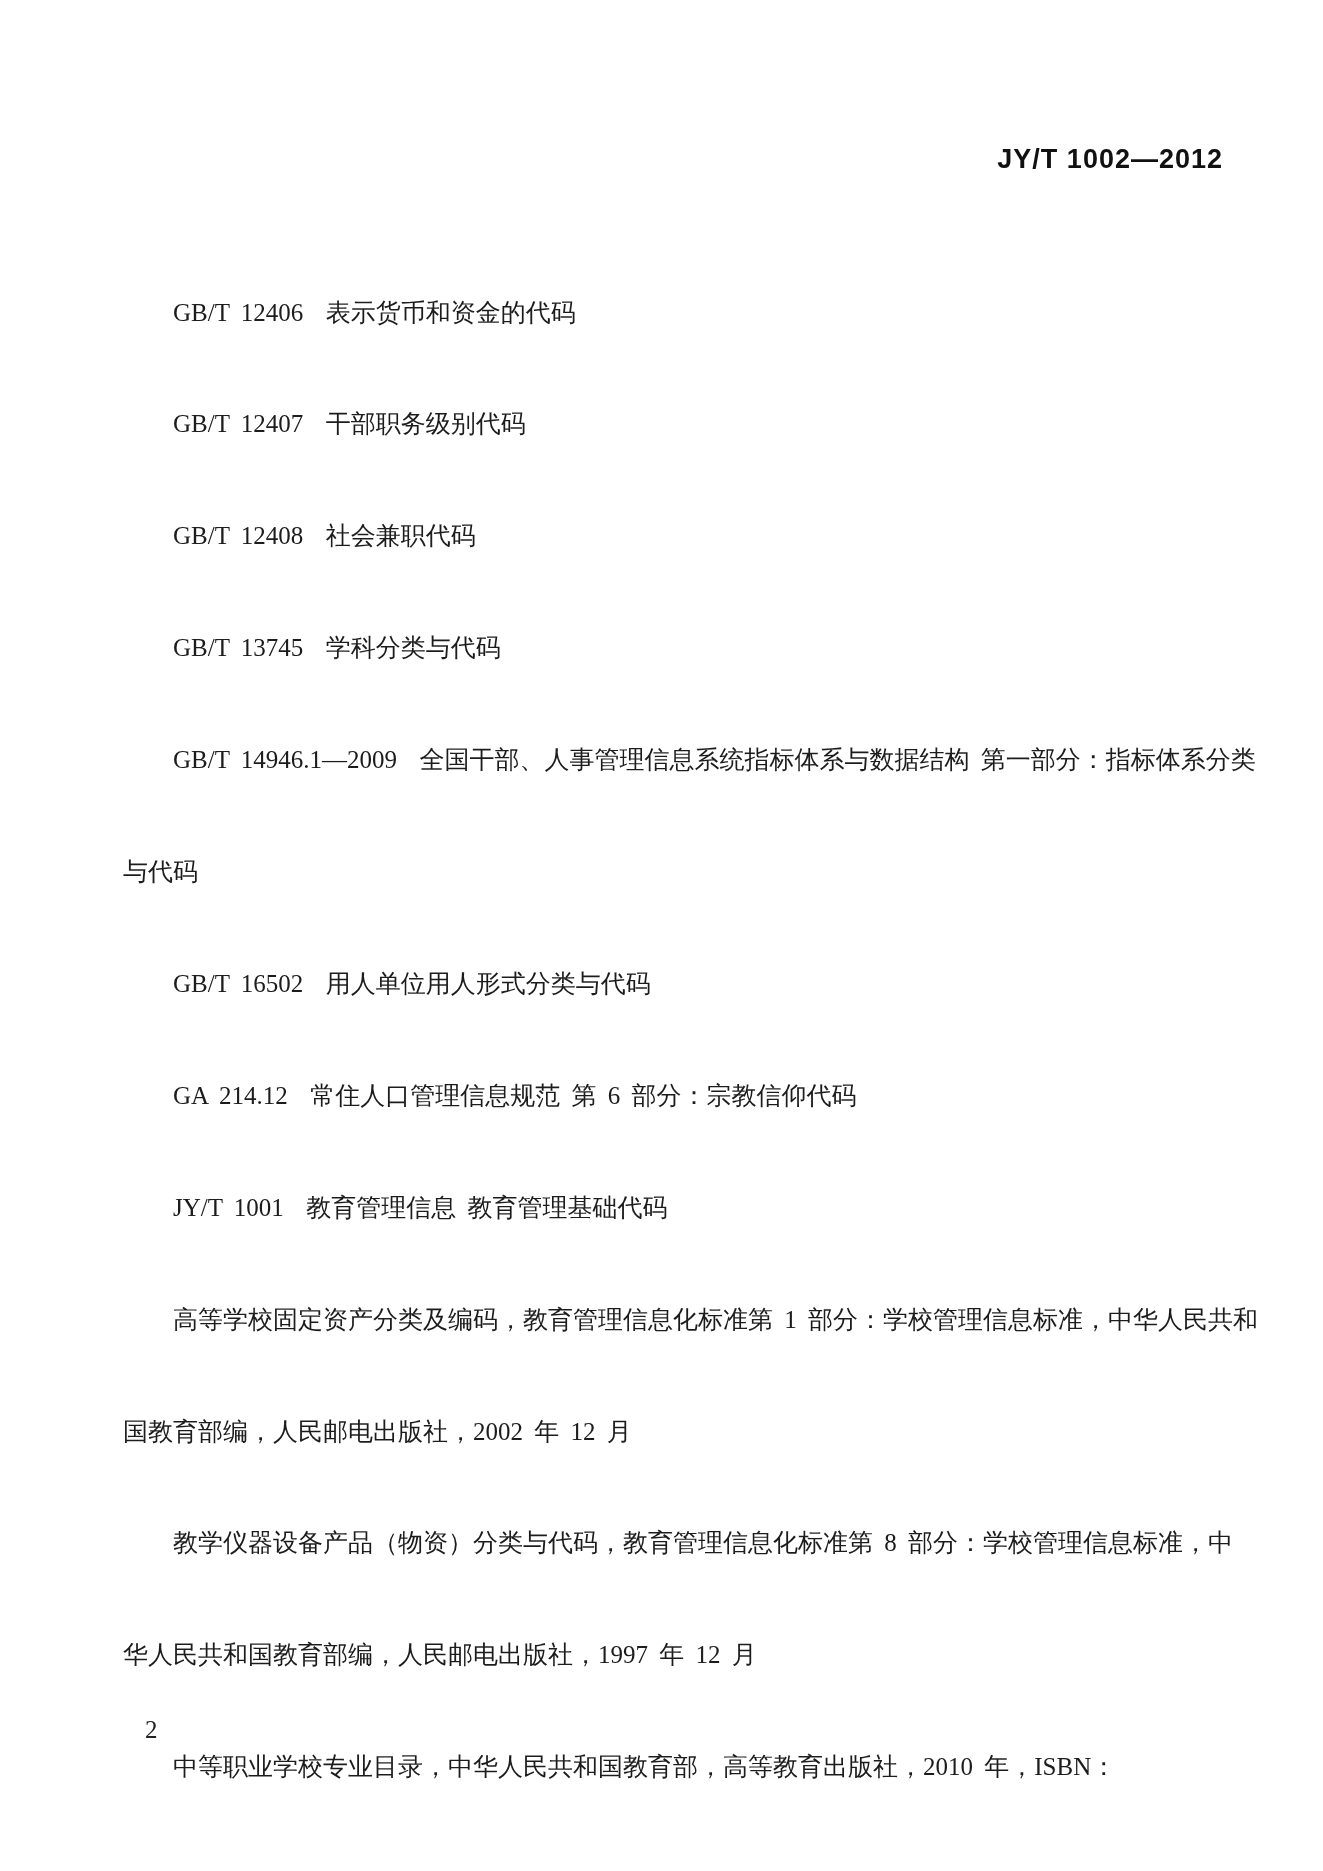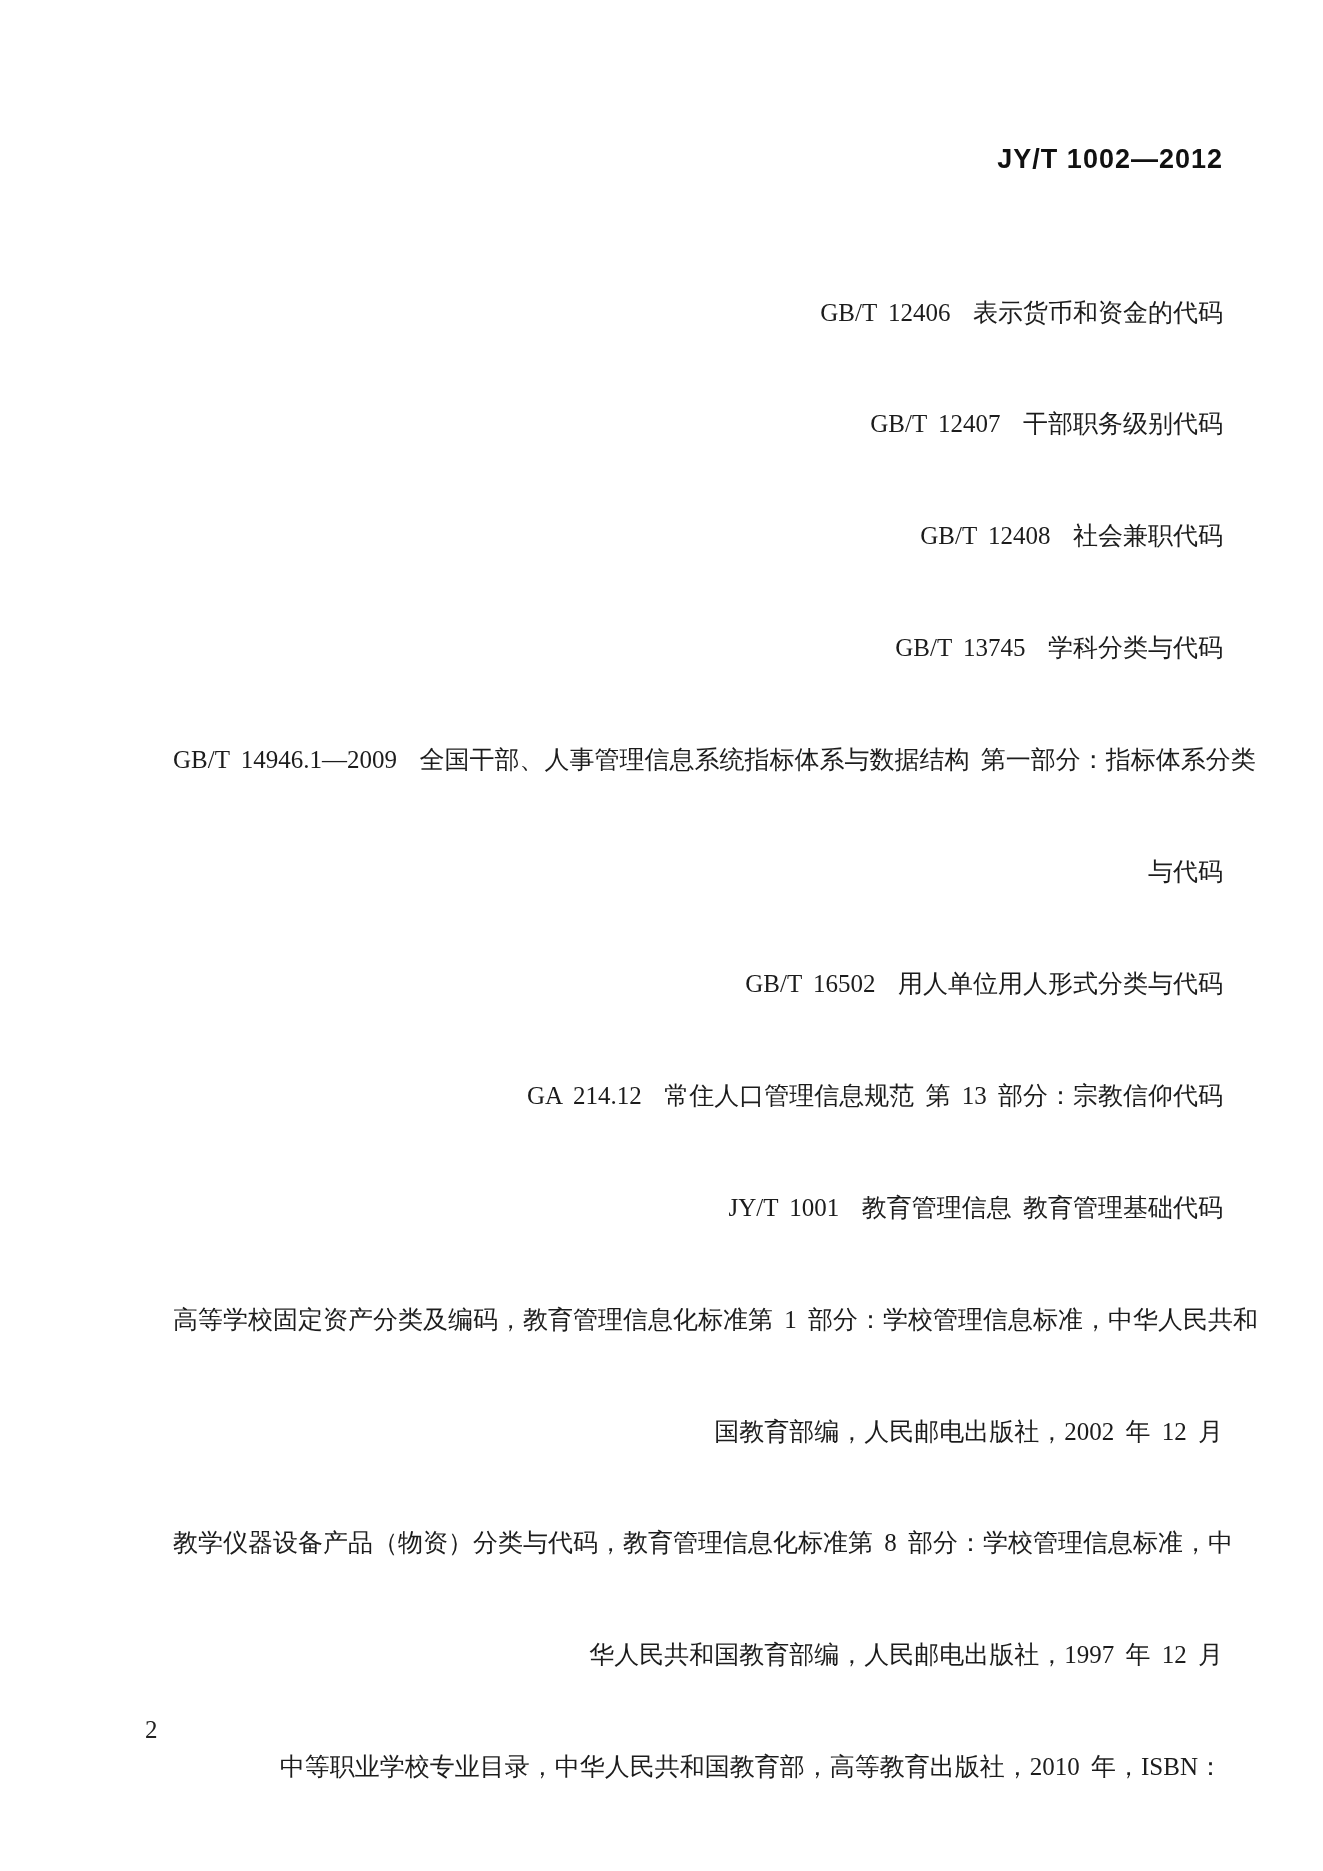--- a/index.html
+++ b/index.html
@@ -27,21 +27,21 @@
     letter-spacing: 1px;
     color: #111111;
     white-space: pre;
     text-align: right;
   }
   .refs {
     margin-top: 46px;
     white-space: pre;
     word-spacing: 5px;
   }
-  .refs .ln { height: 37.3px; text-align: right; }
+  .refs .ln { height: 37.3px; }
   .refs .ind { padding-left: 50px; }
   .page-num {
     position: absolute;
     left: 145px;
     top: 1712px;
     font-size: 25px;
     line-height: 36px;
     color: #222222;
   }
 </style>
@@ -54,21 +54,21 @@
     <div class="doc-header">JY/T 1002—2012</div>
 
     <div class="refs">
       <div class="ln ind">GB/T 12406  表示货币和资金的代码</div>
       <div class="ln ind">GB/T 12407  干部职务级别代码</div>
       <div class="ln ind">GB/T 12408  社会兼职代码</div>
       <div class="ln ind">GB/T 13745  学科分类与代码</div>
       <div class="ln ind">GB/T 14946.1—2009  全国干部、人事管理信息系统指标体系与数据结构 第一部分：指标体系分类</div>
       <div class="ln">与代码</div>
       <div class="ln ind">GB/T 16502  用人单位用人形式分类与代码</div>
-      <div class="ln ind">GA 214.12  常住人口管理信息规范 第 13 部分：宗教信仰代码</div>
+      <div class="ln ind">GA 214.12  常住人口管理信息规范 第 6 部分：宗教信仰代码</div>
       <div class="ln ind">JY/T 1001  教育管理信息 教育管理基础代码</div>
       <div class="ln ind">高等学校固定资产分类及编码，教育管理信息化标准第 1 部分：学校管理信息标准，中华人民共和</div>
       <div class="ln">国教育部编，人民邮电出版社，2002 年 12 月</div>
       <div class="ln ind">教学仪器设备产品（物资）分类与代码，教育管理信息化标准第 8 部分：学校管理信息标准，中</div>
       <div class="ln">华人民共和国教育部编，人民邮电出版社，1997 年 12 月</div>
       <div class="ln ind">中等职业学校专业目录，中华人民共和国教育部，高等教育出版社，2010 年，ISBN：</div>
       
       
       
       

